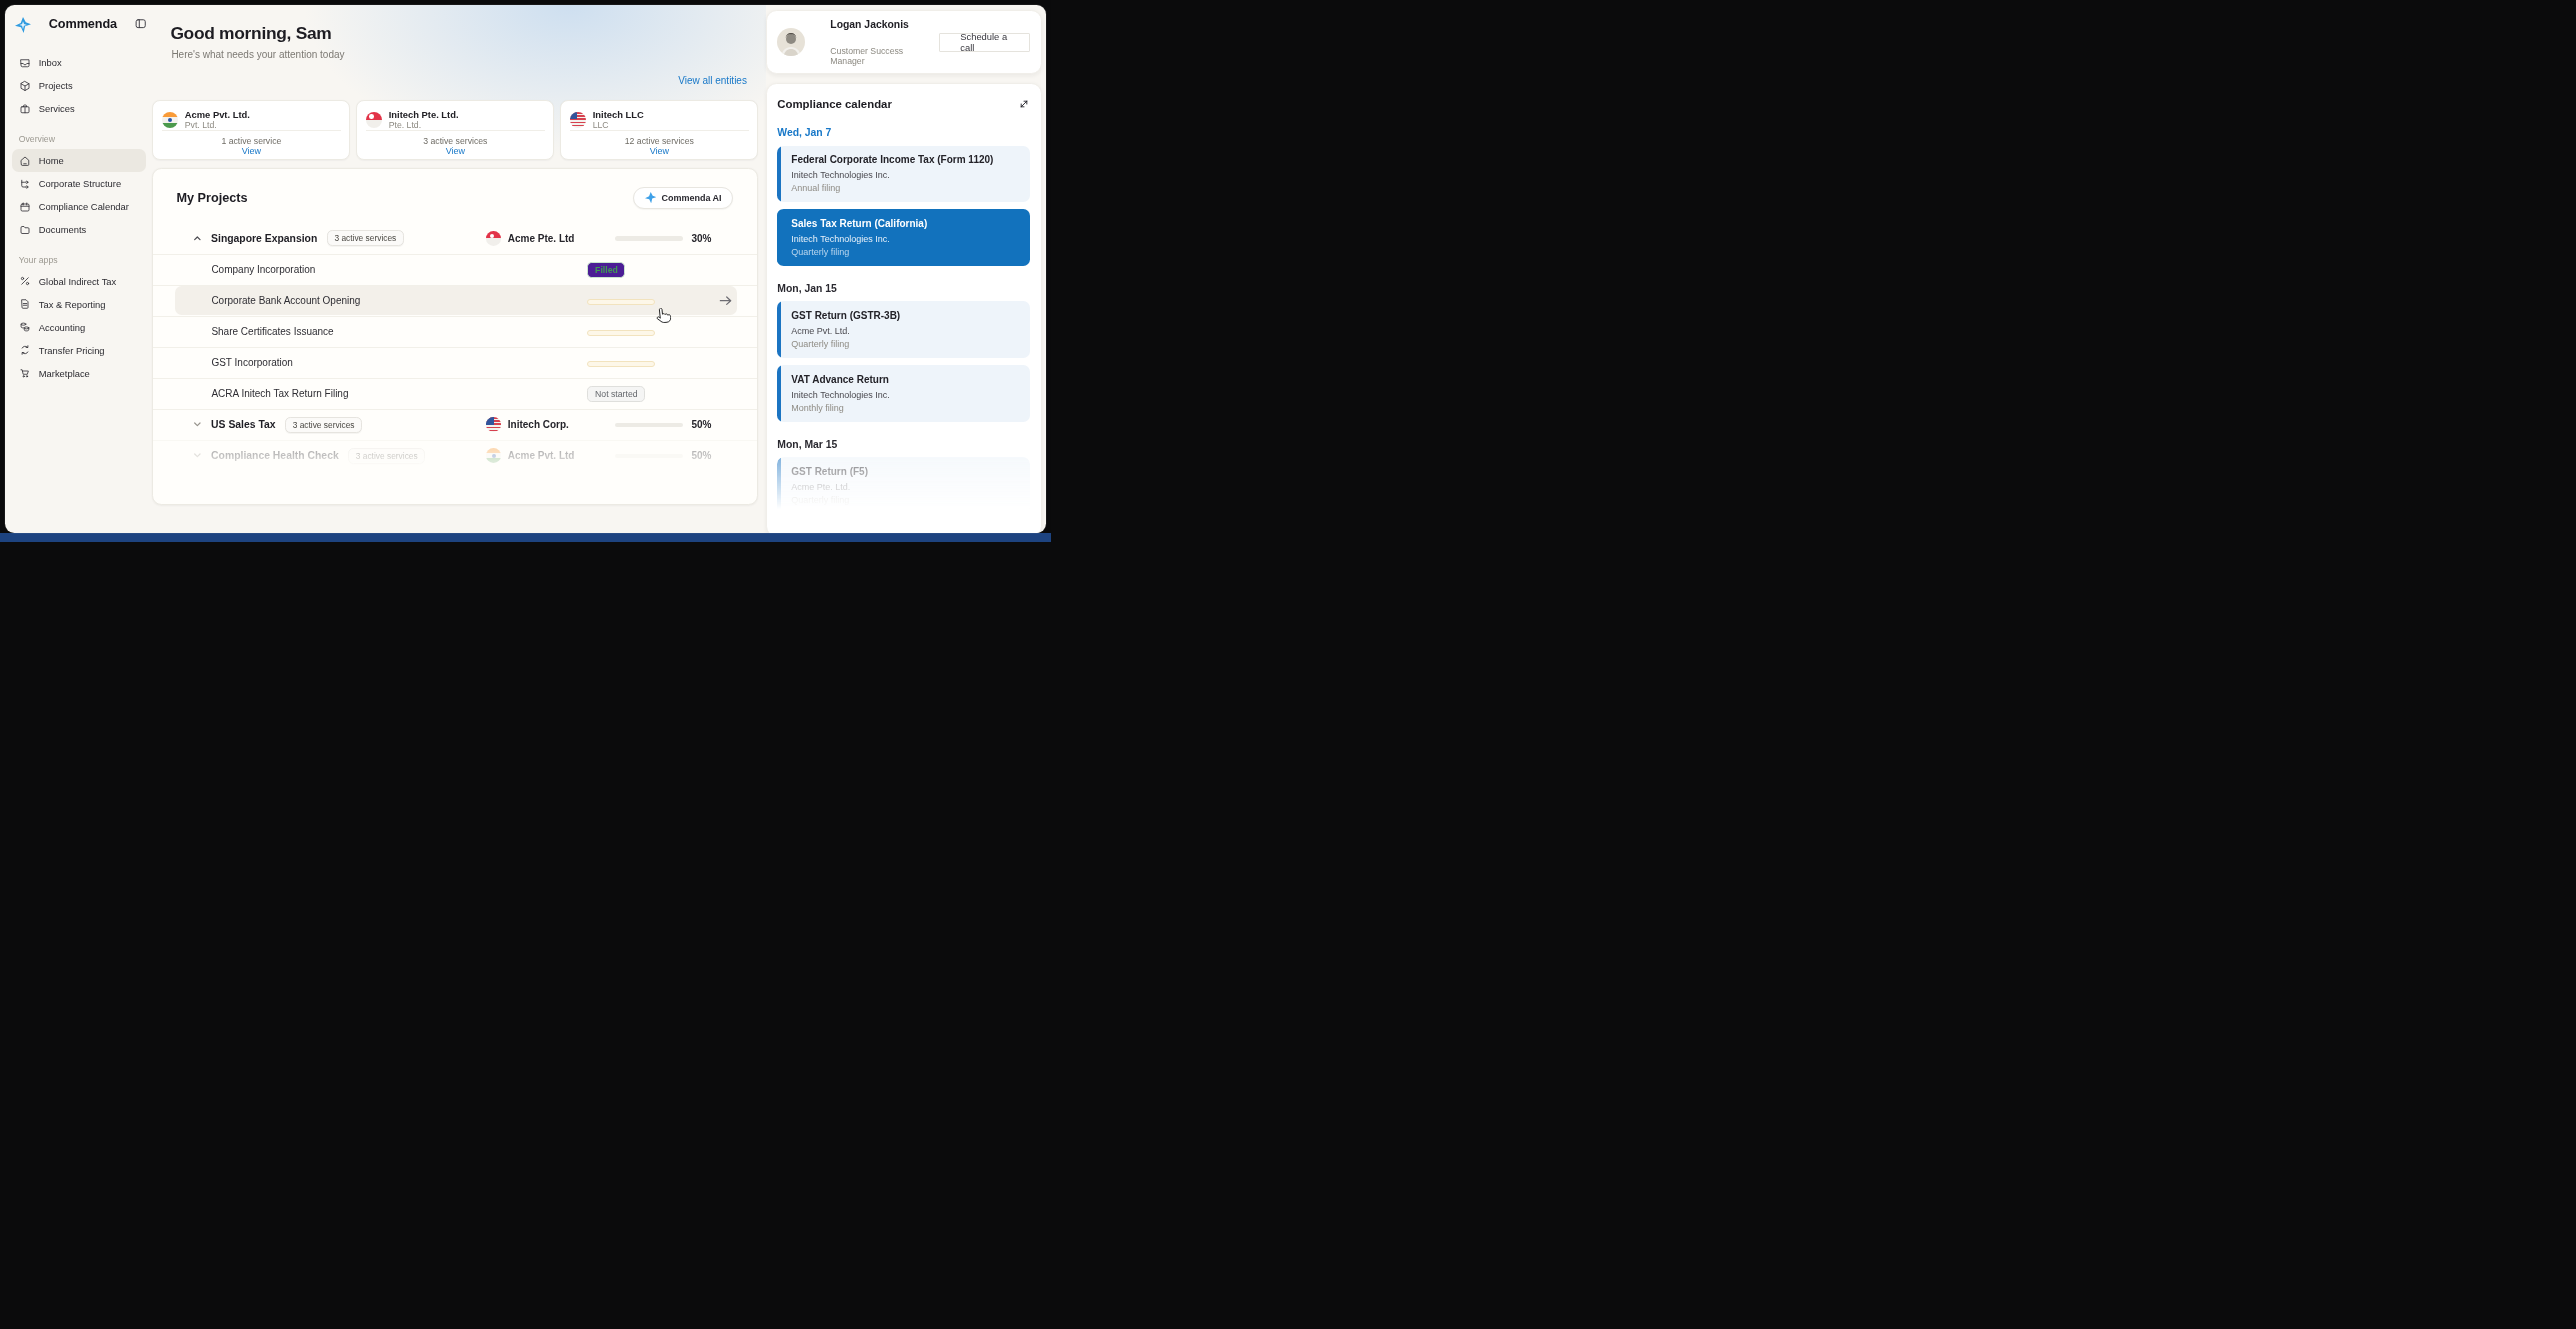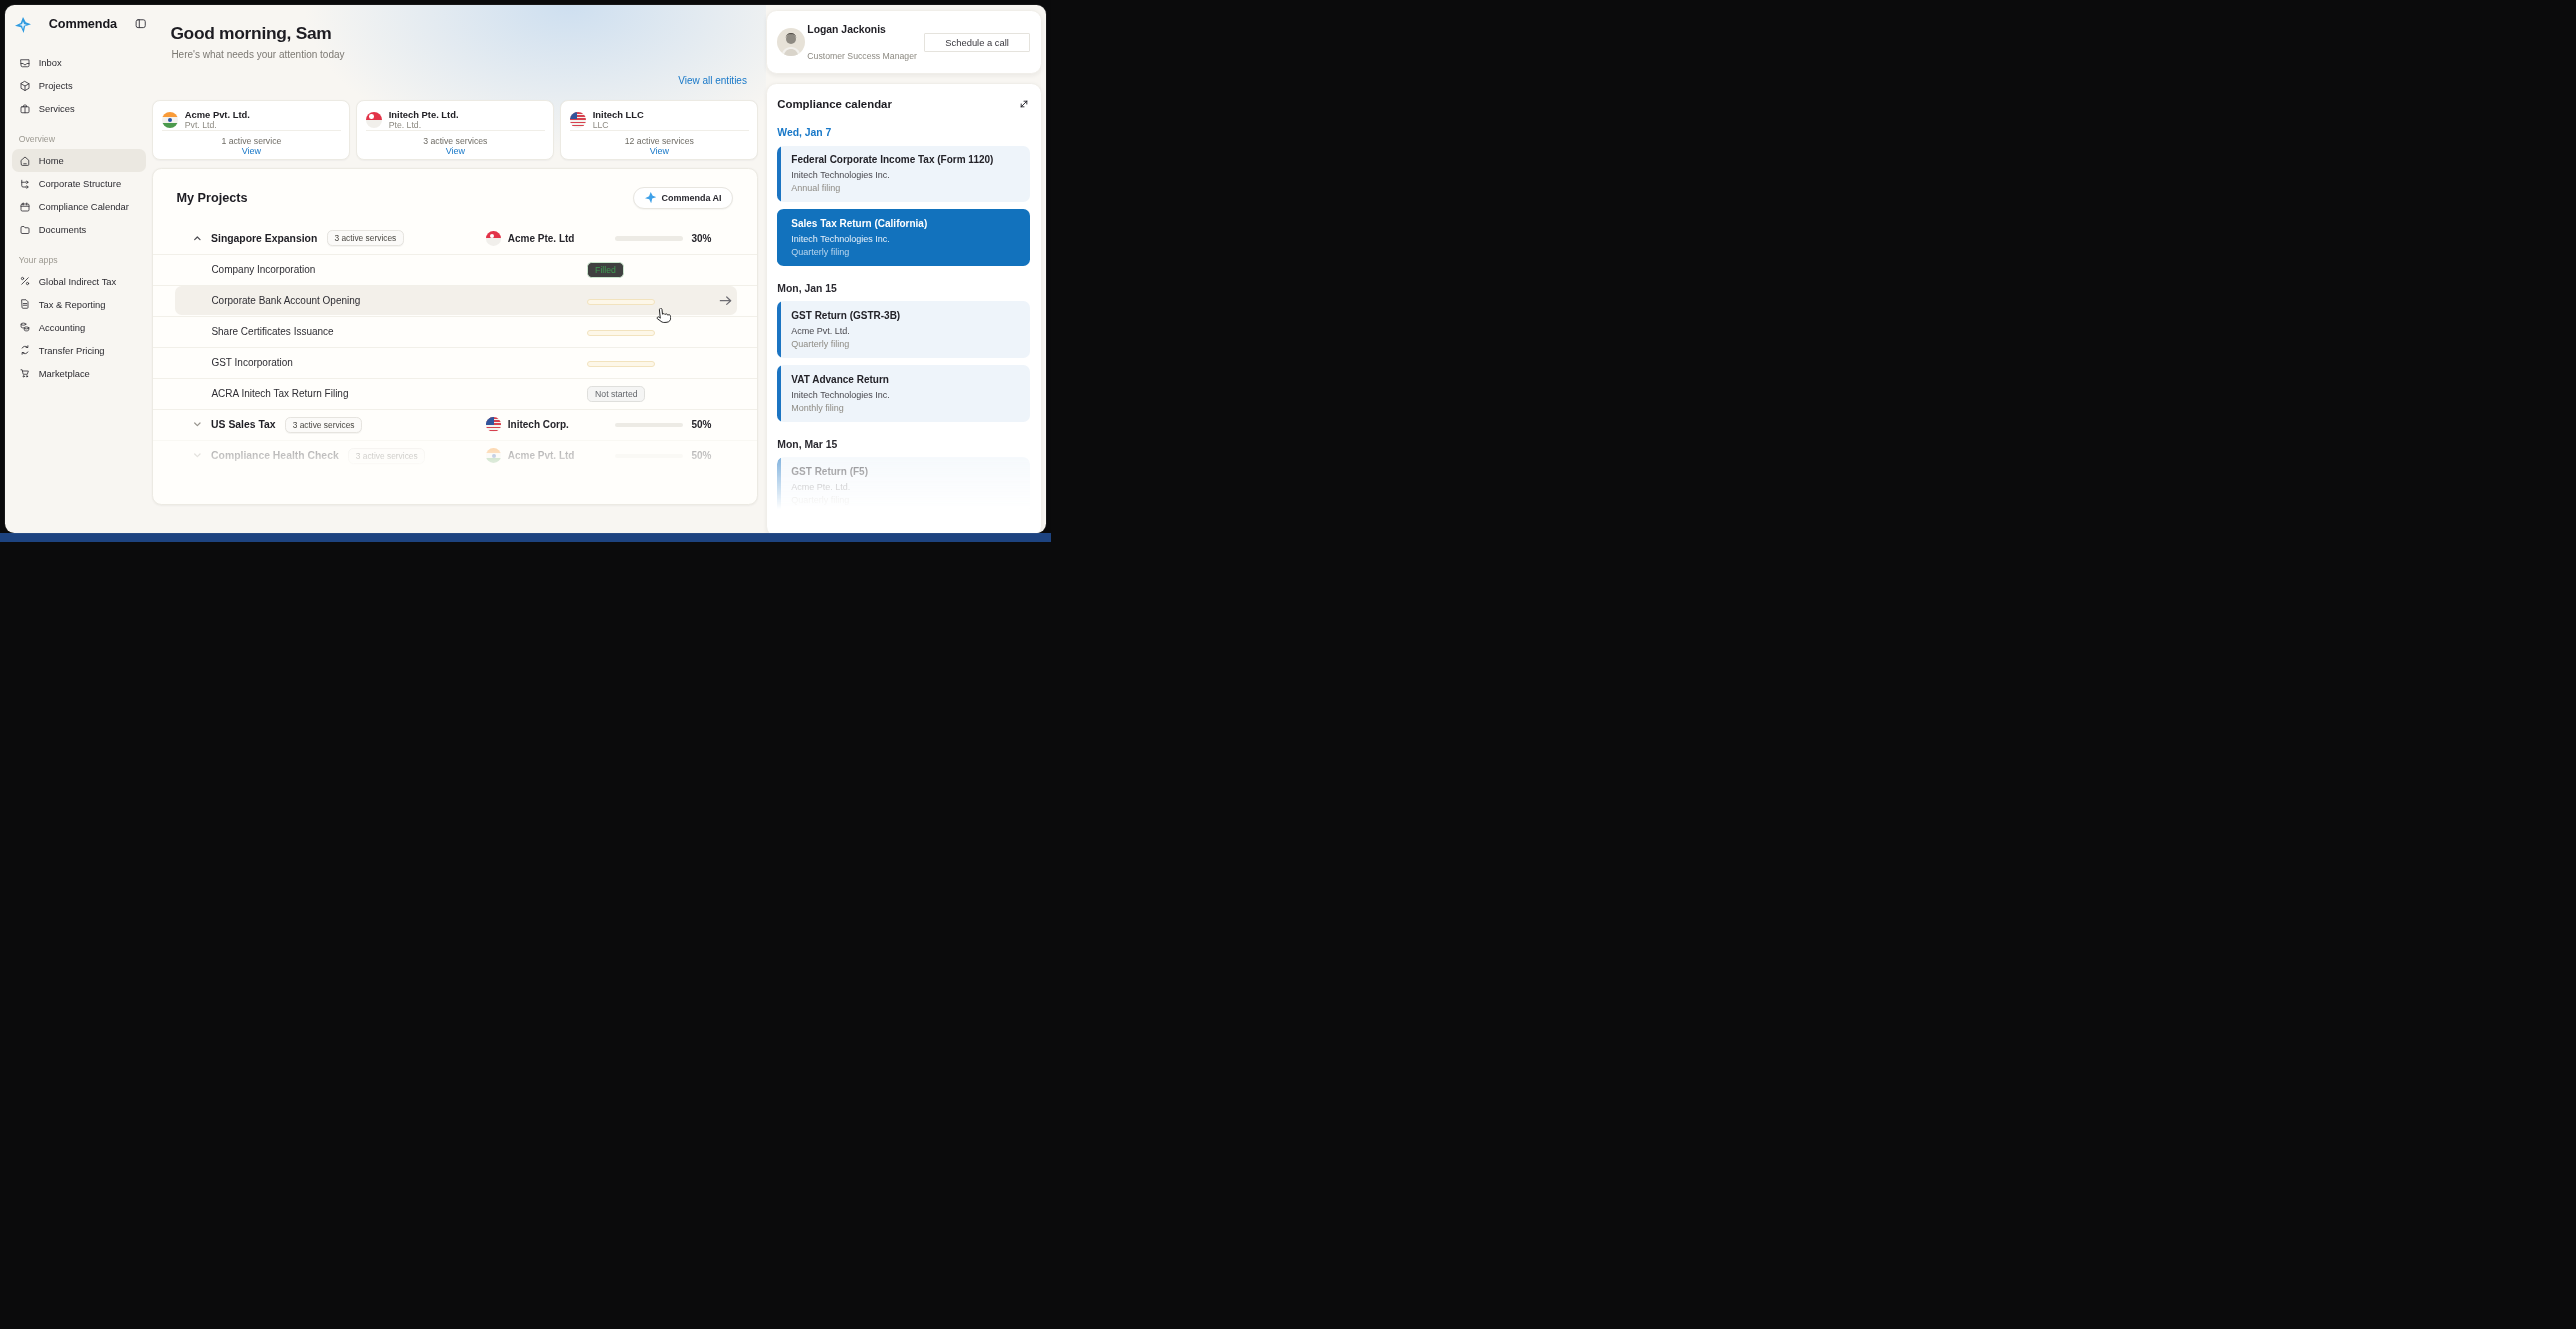--- a/index.html
+++ b/index.html
@@ -68,33 +68,33 @@
   .g-entity{position:absolute;left:333px;display:flex;align-items:center;gap:6.7px;}
   .g-entity-name{font-size:10px;font-weight:700;color:#26252b;}
   .progress{position:absolute;left:462px;top:50%;margin-top:-2px;width:68px;height:4.7px;border-radius:2.7px;background:#edebe5;overflow:hidden;}
   .progress-fill{height:100%;border-radius:2.7px;background:#908e89;}
   .g-pct{position:absolute;left:538px;font-size:10px;font-weight:700;color:#26252b;}
   .task{height:31px;display:flex;align-items:center;padding-left:58px;position:relative;cursor:pointer;}
   .task>*{position:relative;z-index:1;}
   .task.hovered::before{content:"";position:absolute;left:21.4px;right:20px;top:0.7px;bottom:0.7px;background:#f3f0ea;border-radius:6.7px;z-index:0;}
   .t-name{font-size:10px;color:#2e2d33;}
   .status{position:absolute;left:434px;font-size:8.7px;border-radius:4.7px;padding:2px 6.7px;border:0.7px solid;}
-  .status.filled{color:#3f9c52;background:#404040;border-color:#cbe7ce;}
+  .status.filled{color:#3f9c52;background:#4c1d95;border-color:#cbe7ce;font-weight:bold;}
   .status.progress{color:#c8850f;background:#fdf7e8;border-color:#f2e3be;}
   .status.notstarted{color:#63666b;background:#f5f5f4;border-color:#dfdfdc;}
   .arrow-icon{position:absolute;right:25.4px;width:13.4px;height:9.4px;}
   .faded-row{opacity:.42;-webkit-mask-image:linear-gradient(180deg,#000 15%,rgba(0,0,0,.15) 100%);
              mask-image:linear-gradient(180deg,#000 15%,rgba(0,0,0,.15) 100%);}
   .hand-cursor{position:absolute;left:504px;top:303px;z-index:6;transform:rotate(-6deg);}
 
   
   .rail{position:absolute;right:0;top:0;bottom:0;width:286px;}
   .csm-card{position:absolute;left:6px;right:4px;top:4.7px;height:64px;background:#fff;border:0.7px solid #f0eee9;
             border-radius:10.7px;box-shadow:0 1.3px 4px rgba(30,30,40,.06);display:flex;align-items:center;
-            padding:0 10.7px;gap:2px;}
+            padding:0 10.7px;gap:25px;}
   .avatar{width:28px;height:28px;border-radius:50%;background:#e7e2d8;overflow:hidden;flex:none;position:relative;}
   .avatar svg{position:absolute;left:0;top:0;}
   .csm-name{font-size:10.4px;font-weight:700;color:#1f1e24;}
   .csm-role{font-size:8.7px;color:#8c8981;margin-top:16px;}
   .schedule-btn{margin-left:auto;height:19px;padding:0 20px;display:flex;align-items:center;background:#fff;
                 border:0.7px solid #e5e3dd;border-radius:1px;font-size:9.4px;font-weight:500;color:#38373e;cursor:pointer;}
   .cal-card{position:absolute;left:6px;right:4px;top:78px;bottom:-4px;background:#fff;border:0.7px solid #f0eee9;
             border-radius:10.7px;box-shadow:0 1.3px 4px rgba(30,30,40,.06);padding:0 10.7px;overflow:hidden;}
   .cal-head{display:flex;align-items:center;justify-content:space-between;padding-top:13.4px;}
   .cal-title{font-size:11.4px;font-weight:700;color:#1d1c22;}

